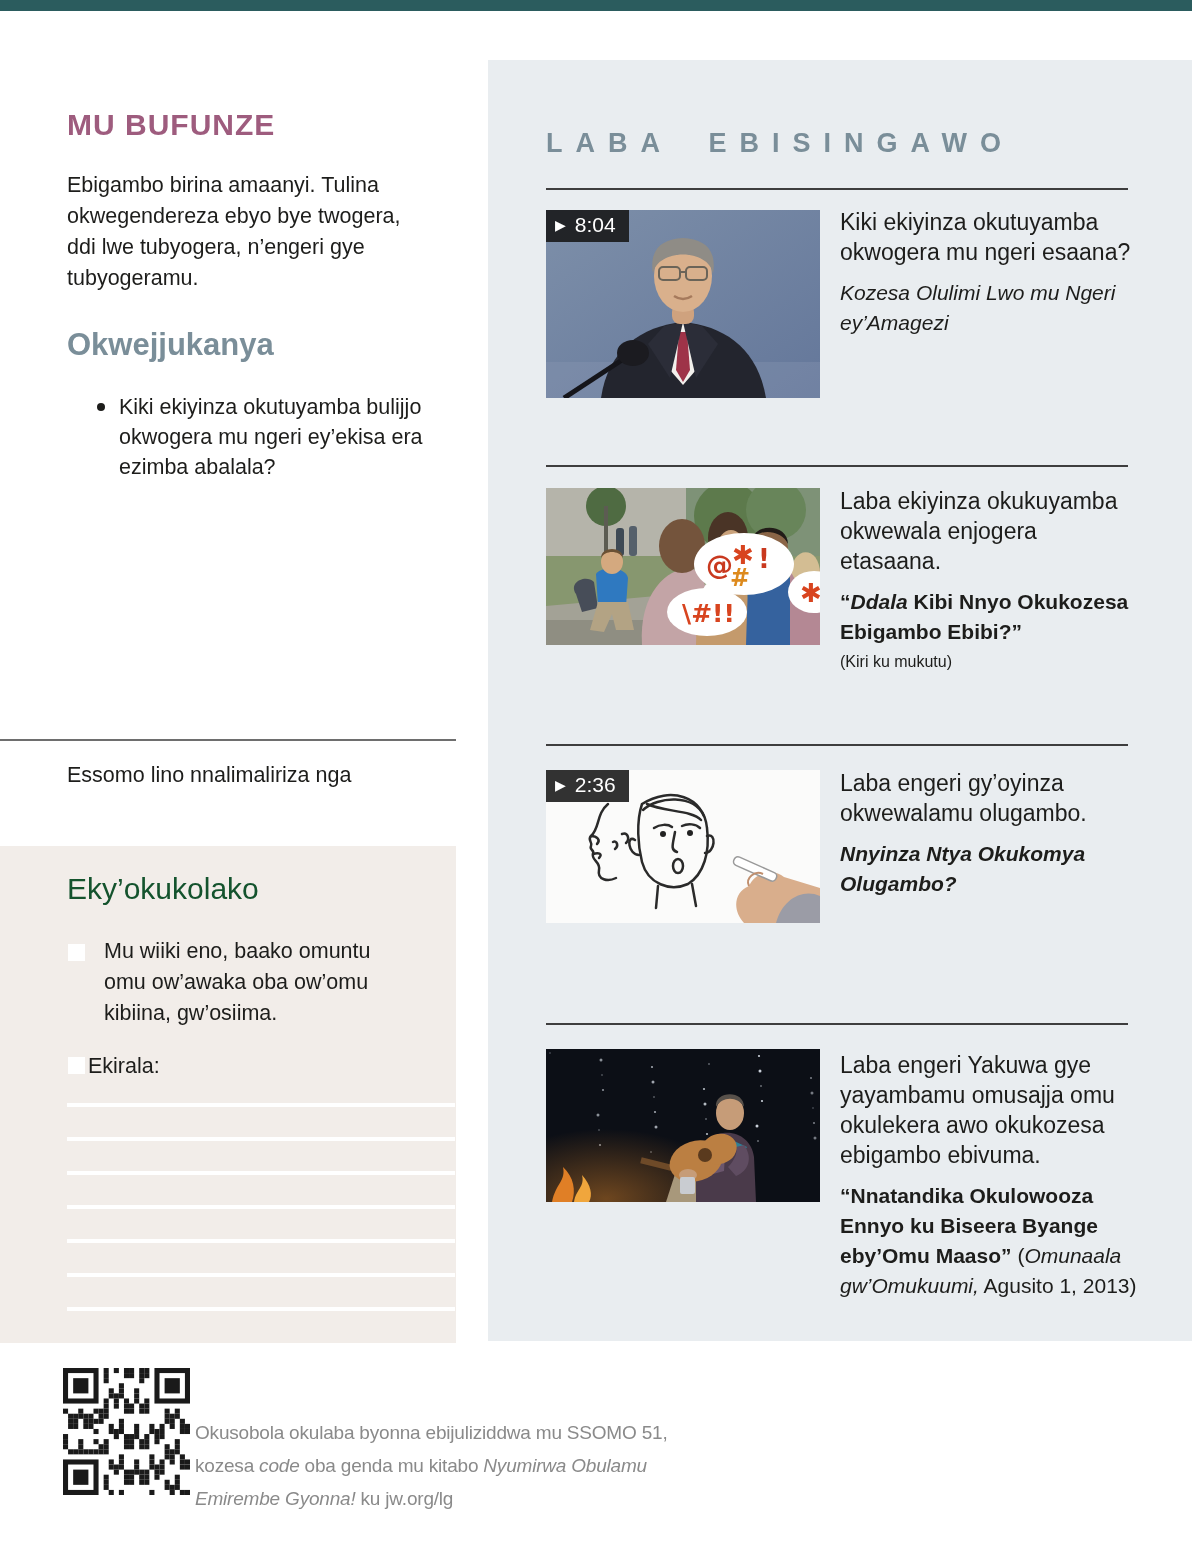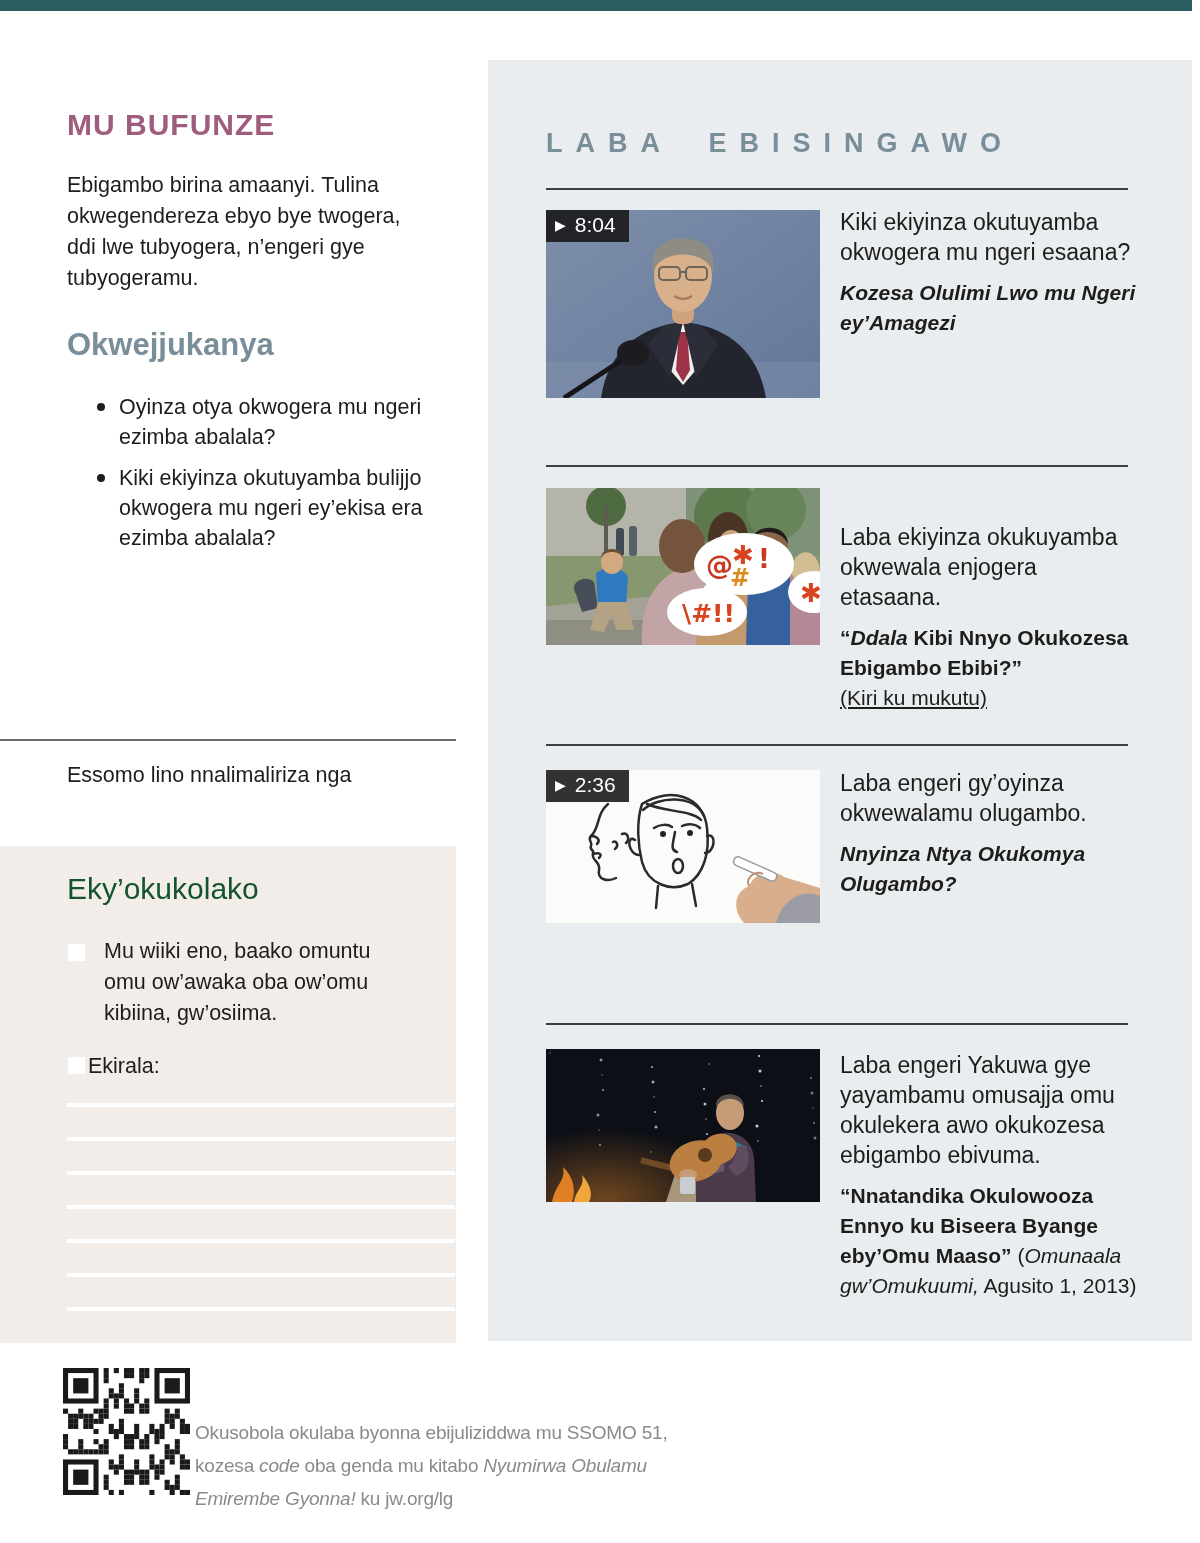--- a/index.html
+++ b/index.html
@@ -39,44 +39,43 @@
   .d1{top:188px;} .d2{top:465px;} .d3{top:744px;} .d4{top:1023px;}
   .thumb{left:546px;width:274px;overflow:hidden;}
   .t1{top:210px;height:188px;} .t2{top:488px;height:157px;}
   .t3{top:770px;height:153px;} .t4{top:1049px;height:153px;}
   .thumb svg{display:block;width:100%;height:100%;}
   .badge{display:flex;align-items:center;gap:9px;background:rgba(22,22,22,0.88);color:#fff;
          font-size:21px;padding:3px 13px 5px 9px;}
   .b1{left:546px;top:210px;} .b3{left:546px;top:770px;}
   .play{font-size:14px;line-height:1;}
   .media-text{width:302px;}
-  .mt1{left:840px;top:207px;} .mt2{left:840px;top:486px;margin-top:36px;}
+  .mt1{left:840px;top:207px;} .mt2{left:840px;top:486px;}
   .mt3{left:840px;top:768px;} .mt4{left:840px;top:1050px;}
   .lead{font-size:23px;line-height:30px;}
   .mtitle{font-size:21px;line-height:30px;font-weight:400;margin-top:11px;}
-  .msub{font-size:21px;line-height:30px;text-decoration:underline;}
+  .msub{font-size:16px;line-height:30px;}
 
   
   .qr{left:63px;top:1368px;width:127px;height:127px;}
   .footer-note{left:195px;top:1416px;width:482px;font-size:19px;line-height:33px;
                font-weight:400;color:#8a8a8a;letter-spacing:-0.2px;}
 </style>
 </head>
 <body>
 
 <div class="page">
 
   <div class="abs top-bar"></div>
 
   <h1 class="abs summary-heading">MU BUFUNZE</h1>
   <p class="abs summary-text">Ebigambo birina amaanyi. Tulina okwegendereza ebyo bye twogera, ddi lwe tubyogera, n’engeri gye tubyogeramu.</p>
 
   <h2 class="abs review-heading">Okwejjukanya</h2>
   <ul class="abs review-list">
-    <li><span class="bullet-dot"></span><span>Oyinza otya okwogera mu ngeri ezimba abalala?</span></li>
     <li><span class="bullet-dot"></span><span>Kiki ekiyinza okutuyamba bulijjo okwogera mu ngeri ey’ekisa era ezimba abalala?</span></li>
   </ul>
 
   <div class="abs hr-left"></div>
   <p class="abs completion-note">Essomo lino nnalimaliriza nga</p>
 
   <div class="abs action-panel"></div>
   <h2 class="abs action-heading">Eky’okukolako</h2>
   <div class="abs checkbox cb1"></div>
   <p class="abs check-label cl1">Mu wiiki eno, baako omuntu omu ow’awaka oba ow’omu kibiina, gw’osiima.</p>
@@ -125,21 +124,21 @@
       <line x1="18" y1="188" x2="76" y2="150" stroke="#15151a" stroke-width="5"></line>
       <ellipse cx="87" cy="143" rx="16" ry="13" fill="#1b1b20"></ellipse>
     </svg>
   </div>
   <div class="abs badge b1">
     <span class="play">▶</span>
     <span>8:04</span>
   </div>
   <div class="abs media-text mt1">
     <p class="lead">Kiki ekiyinza okutuyamba okwogera mu ngeri esaana?</p>
-    <p class="mtitle"><span style="font-weight: 700; font-style: italic;">Kozesa Olulimi Lwo mu Ngeri ey’Amagezi</span></p>
+    <p class="mtitle"><span style="font-weight: 400; font-style: italic;">Kozesa Olulimi Lwo mu Ngeri ey’Amagezi</span></p>
   </div>
 
   <div class="abs thumb t2">
     <svg viewBox="0 0 274 157" preserveAspectRatio="none">
       <rect width="274" height="157" fill="#7e9277"></rect>
       <rect width="140" height="72" fill="#b5b4aa"></rect>
       <circle cx="60" cy="18" r="20" fill="#4f6b42"></circle>
       <rect x="58" y="18" width="4" height="54" fill="#5c5c52"></rect>
       <circle cx="182" cy="28" r="34" fill="#5d7a4c"></circle>
       <circle cx="230" cy="22" r="30" fill="#68855a"></circle>

